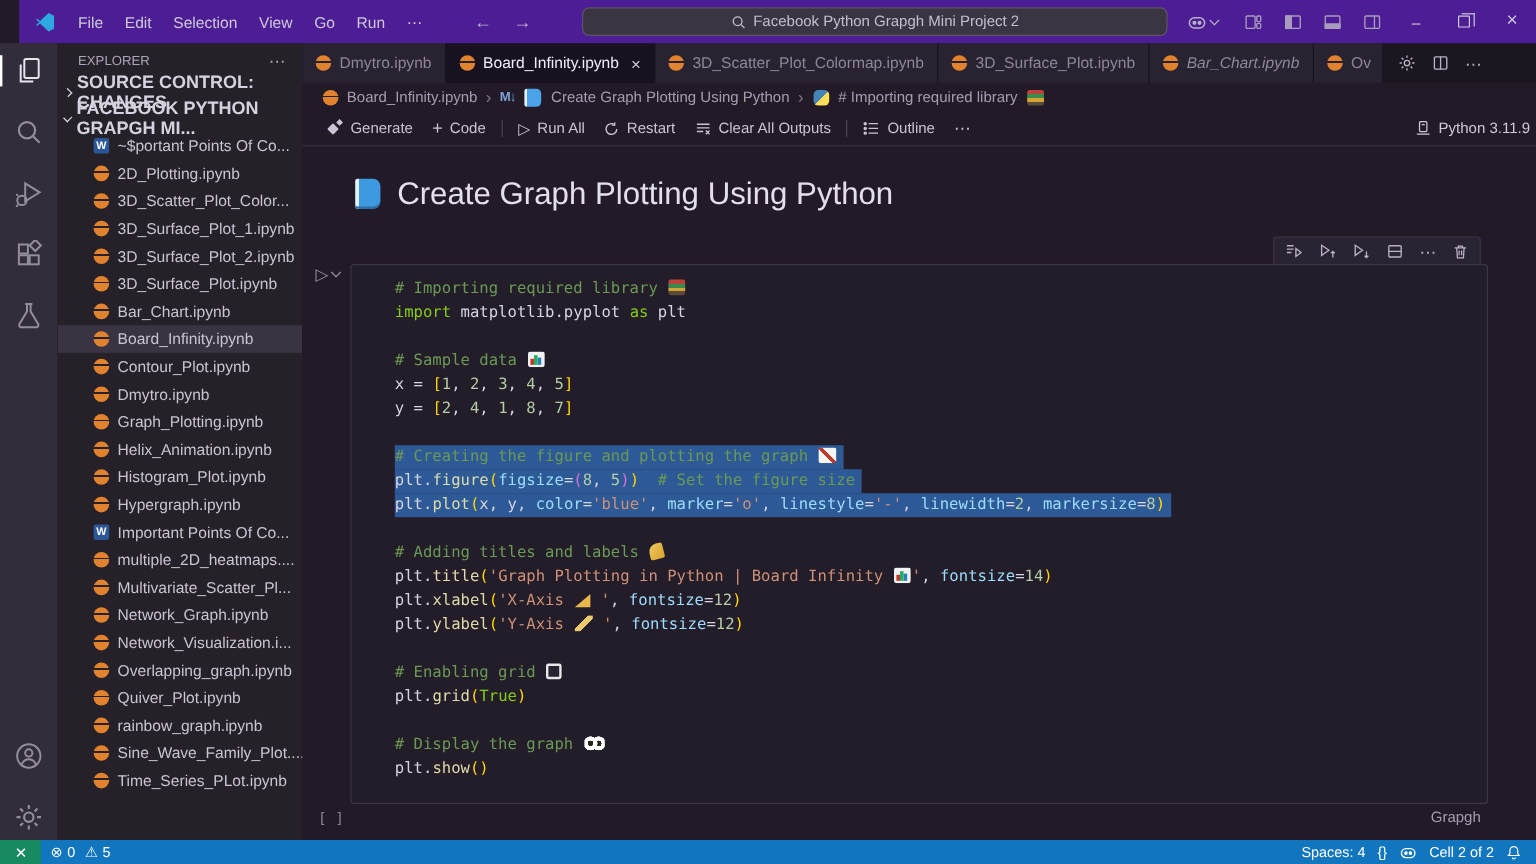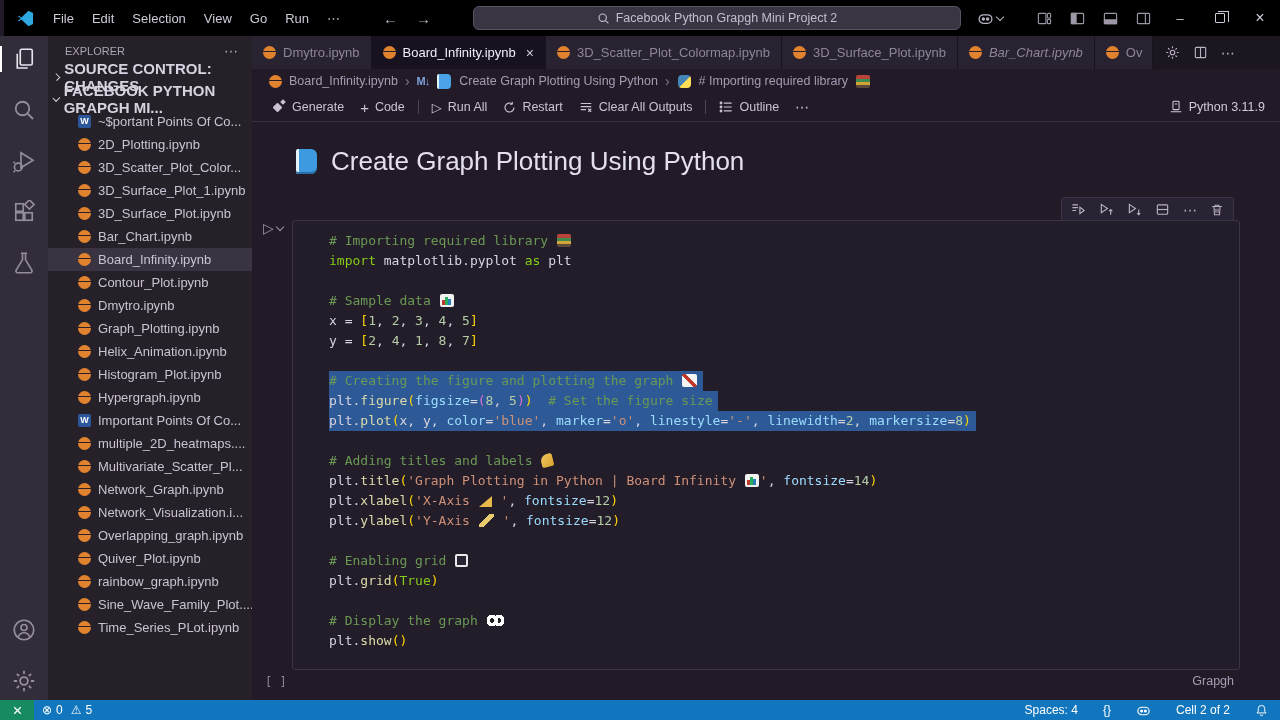--- a/index.html
+++ b/index.html
@@ -1,21 +1,21 @@
 <!DOCTYPE html>
 <html><head>
 <meta charset="utf-8">
 <style>
   *{margin:0;padding:0;box-sizing:border-box;}
   html,body{width:1280px;height:720px;overflow:hidden;}
   body{font-family:"Liberation Sans",sans-serif;background:#221b27;position:relative;color:#d8d4e0;}
   svg{display:block;}
 
   
-  .titlebar{position:absolute;top:0;left:4px;right:0;height:36px;background:#000000;display:flex;align-items:center;font-size:13px;color:#cfc9d8;z-index:30;}
+  .titlebar{position:absolute;top:0;left:16px;right:0;height:36px;background:#4c1d95;display:flex;align-items:center;font-size:13px;color:#cfc9d8;z-index:30;}
   .logo{margin:0 10px 0 13px;}
   .menu-item{padding:4px 9px;border-radius:5px;cursor:default;}
   .tb-arrows{display:flex;gap:18px;margin-left:34px;color:#b9b2c4;font-size:15px;}
   .searchbox{width:488px;height:24px;margin-left:42px;background:#3b3443;border:1px solid#5a5366;border-radius:6px;display:flex;align-items:center;justify-content:center;gap:6px;color:#c3bdd0;font-size:12.5px;}
   .copilot-tb{display:flex;align-items:center;gap:3px;margin-left:16px;color:#b9b2c4;}
   .tb-right{margin-left:auto;display:flex;align-items:center;}
   .lay-ic{margin:0 9px;opacity:.85;}
   .winbtn{width:40px;height:36px;display:flex;align-items:center;justify-content:center;color:#cfc9d8;}
   .restore-box{width:10px;height:10px;border:1px solid#cfc9d8;border-radius:1px;position:relative;}
   .restore-box::before{content:"";position:absolute;left:2px;top:-3px;width:10px;height:10px;border:1px solid#cfc9d8;border-left:none;border-bottom:none;}
@@ -54,21 +54,21 @@
   .tab.partial{width:58px;overflow:hidden;}
   .tab .close{font-size:14px;margin-left:3px;color:#cfc9d8;}
   .tab-actions{display:flex;align-items:center;gap:13px;padding:0 12px;color:#b9b2c4;margin-left:0;}
   .breadcrumbs{height:24px;display:flex;align-items:center;gap:7px;padding-left:17px;font-size:12.5px;color:#a49db2;white-space:nowrap;}
   .crumb-sep{color:#837c91;font-size:14px;}
   .md-glyph{color:#7ca1d8;font-size:11px;font-weight:bold;letter-spacing:-1px;}
   .nbtoolbar{height:29px;display:flex;align-items:center;padding-left:12px;font-size:12.5px;color:#c9c3d4;border-bottom:1px solid #363040;}
   .nbt-btn{display:flex;align-items:center;gap:6px;padding:0 8px;height:22px;border-radius:4px;}
   .vsep{width:1px;height:14px;background:#4a4455;margin:0 5px;}
   .run-glyph{font-size:13px;color:#c9c3d4;}
-  .kernel{margin-left:auto;margin-right:15px;display:flex;align-items:center;gap:6px;color:#cfc9d8;}
+  .kernel{margin-left:auto;margin-right:5px;display:flex;align-items:center;gap:6px;color:#cfc9d8;}
 
   
   .nbbody{flex:1;position:relative;overflow:hidden;}
   .md-heading{display:flex;align-items:center;gap:14px;padding:24px 0 0 44px;font-size:26px;font-weight:500;color:#e4dfec;}
   .book-lg{width:21px;height:25px;border-radius:2px 6px 6px 2px;background:linear-gradient(90deg,#e4f2fd 0 3px,#3e9ae0 3px);box-shadow:inset 0 -2px 0 #2b6ea6;}
   .cell{position:absolute;left:40px;right:40px;top:98px;height:450px;border:1px solid #3a3444;background:#231c29;border-radius:3px;}
   .cell-toolbar{position:absolute;right:46px;top:75px;height:25px;display:flex;align-items:center;gap:13px;padding:0 9px;background:#2a2333;border:1px solid #3a3444;border-radius:3px;color:#b9b2c6;}
   .run-btn{position:absolute;left:11px;top:98px;display:flex;align-items:center;gap:3px;color:#9a93a8;}
   .run-btn .run-tri{font-size:14px;}
   .exec-indicator{position:absolute;left:13px;top:553px;font-family:"DejaVu Sans Mono",monospace;font-size:12px;color:#8a8398;}
@@ -98,21 +98,21 @@
   .e-ruler{background:linear-gradient(135deg,transparent 38%,#e8c96b 38% 62%,transparent 62%);border-radius:0;width:15px;}
   .e-square{background:#2a2333;border:2px solid #e9e9e9;width:13px;height:13px;}
   .e-eyes{width:17px;border-radius:0;background:radial-gradient(circle at 30% 50%,#23221f 0 17%,#fff 18% 42%,transparent 44%),radial-gradient(circle at 70% 50%,#23221f 0 17%,#fff 18% 42%,transparent 44%);}
   .e-bluebook{background:linear-gradient(90deg,#e4f2fd 0 2px,#4aa3e8 2px);width:14px;height:15px;border-radius:2px 4px 4px 2px;}
   .e-python{background:linear-gradient(135deg,#4584b6 0 50%,#ffde57 50%);border-radius:4px;width:13px;height:13px;}
 
   
   .statusbar{position:absolute;left:0;right:0;bottom:0;height:20px;background:#1176bd;color:#fff;display:flex;align-items:center;font-size:12px;z-index:30;}
   .remote{width:34px;height:20px;background:#178a62;display:flex;align-items:center;justify-content:center;}
   .sb-group{display:flex;align-items:center;gap:4px;padding:0 8px;}
-  .sb-right{margin-left:auto;display:flex;align-items:center;gap:25px;padding-right:12px;}
+  .sb-right{margin-left:auto;display:flex;align-items:center;gap:10px;padding-right:12px;}
   .sb-item{display:flex;align-items:center;gap:5px;}
   .warn-glyph,.err-glyph{font-size:12px;}
 
   .spark{position:relative;width:14px;height:14px;display:inline-block;}
   .spark::before{content:"";position:absolute;left:2px;top:4px;width:7px;height:7px;background:currentColor;transform:rotate(45deg);border-radius:1px;}
   .spark::after{content:"";position:absolute;right:1px;top:0;width:4px;height:4px;background:currentColor;transform:rotate(45deg);}
 </style>
 </head>
 <body>
 
@@ -262,20 +262,24 @@
         <div class="file-row">
           <span class="ic-nb"></span>
           <span>3D_Scatter_Plot_Color...</span>
         </div>
         <div class="file-row">
           <span class="ic-nb"></span>
           <span>3D_Surface_Plot_1.ipynb</span>
         </div>
         <div class="file-row">
           <span class="ic-nb"></span>
+          <span>3D_Surface_Plot_2.ipynb</span>
+        </div>
+        <div class="file-row">
+          <span class="ic-nb"></span>
           <span>3D_Surface_Plot.ipynb</span>
         </div>
         <div class="file-row">
           <span class="ic-nb"></span>
           <span>Bar_Chart.ipynb</span>
         </div>
         <div class="file-row selected">
           <span class="ic-nb"></span>
           <span>Board_Infinity.ipynb</span>
         </div>

